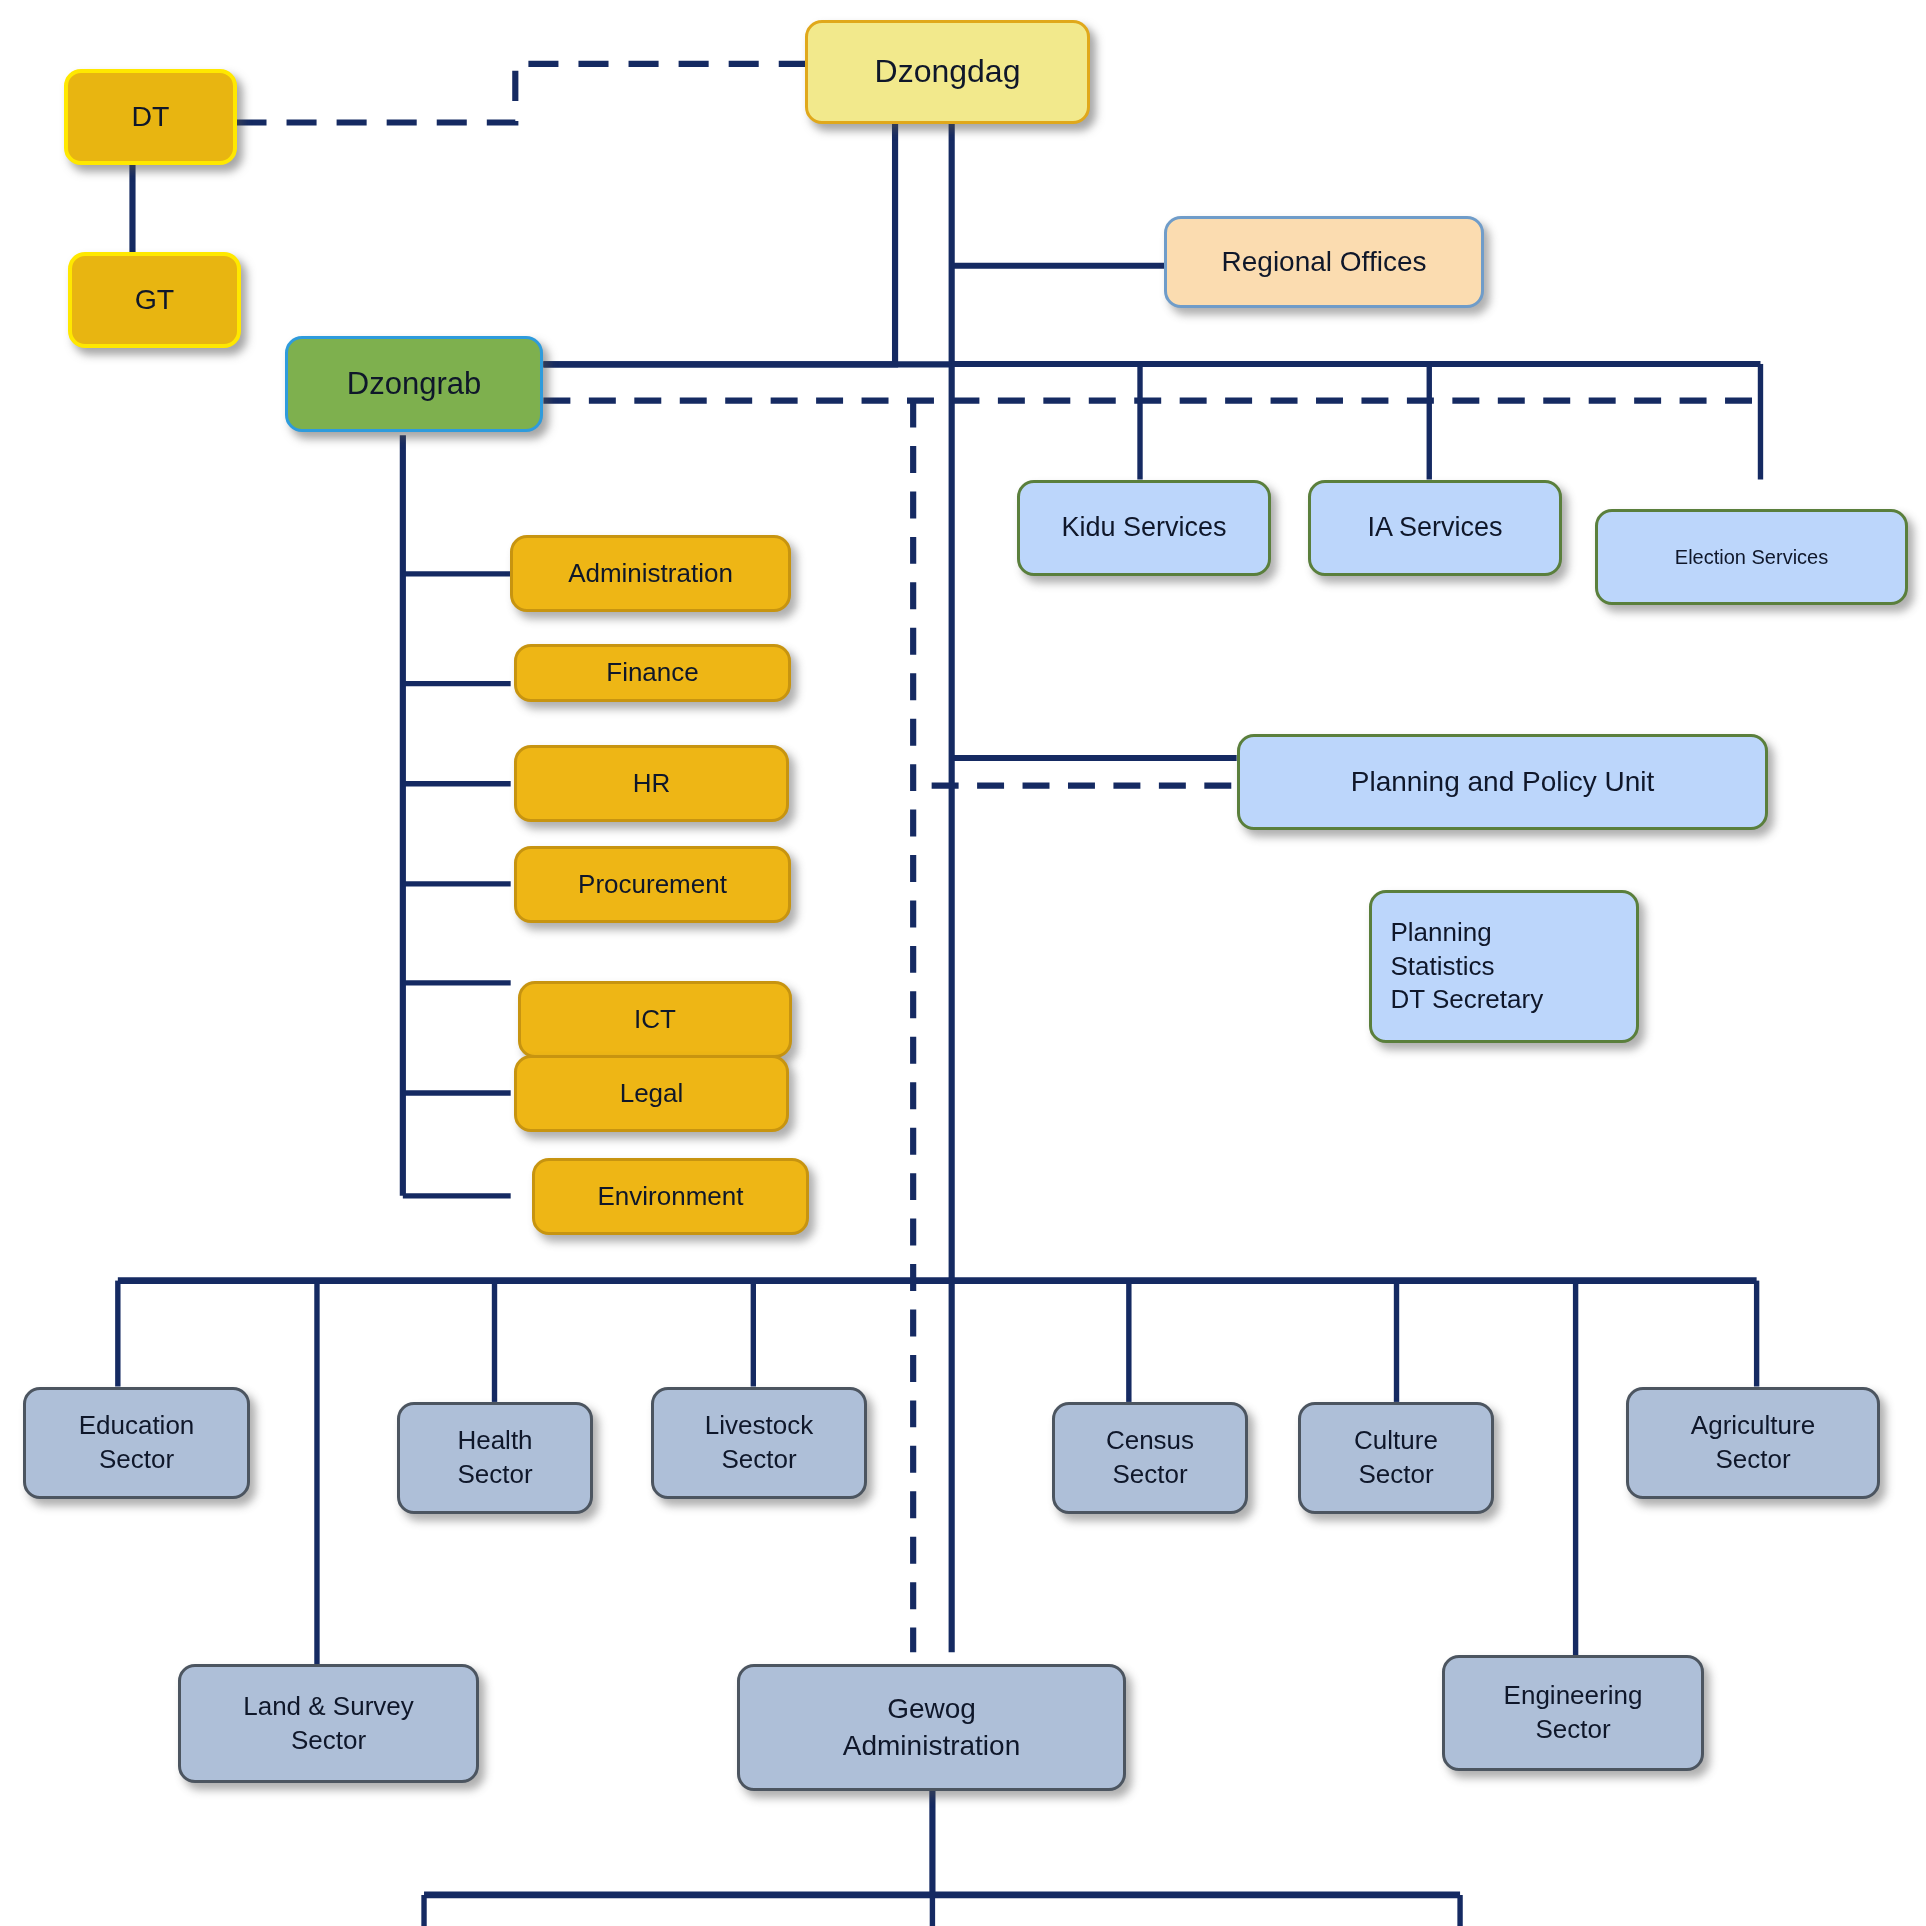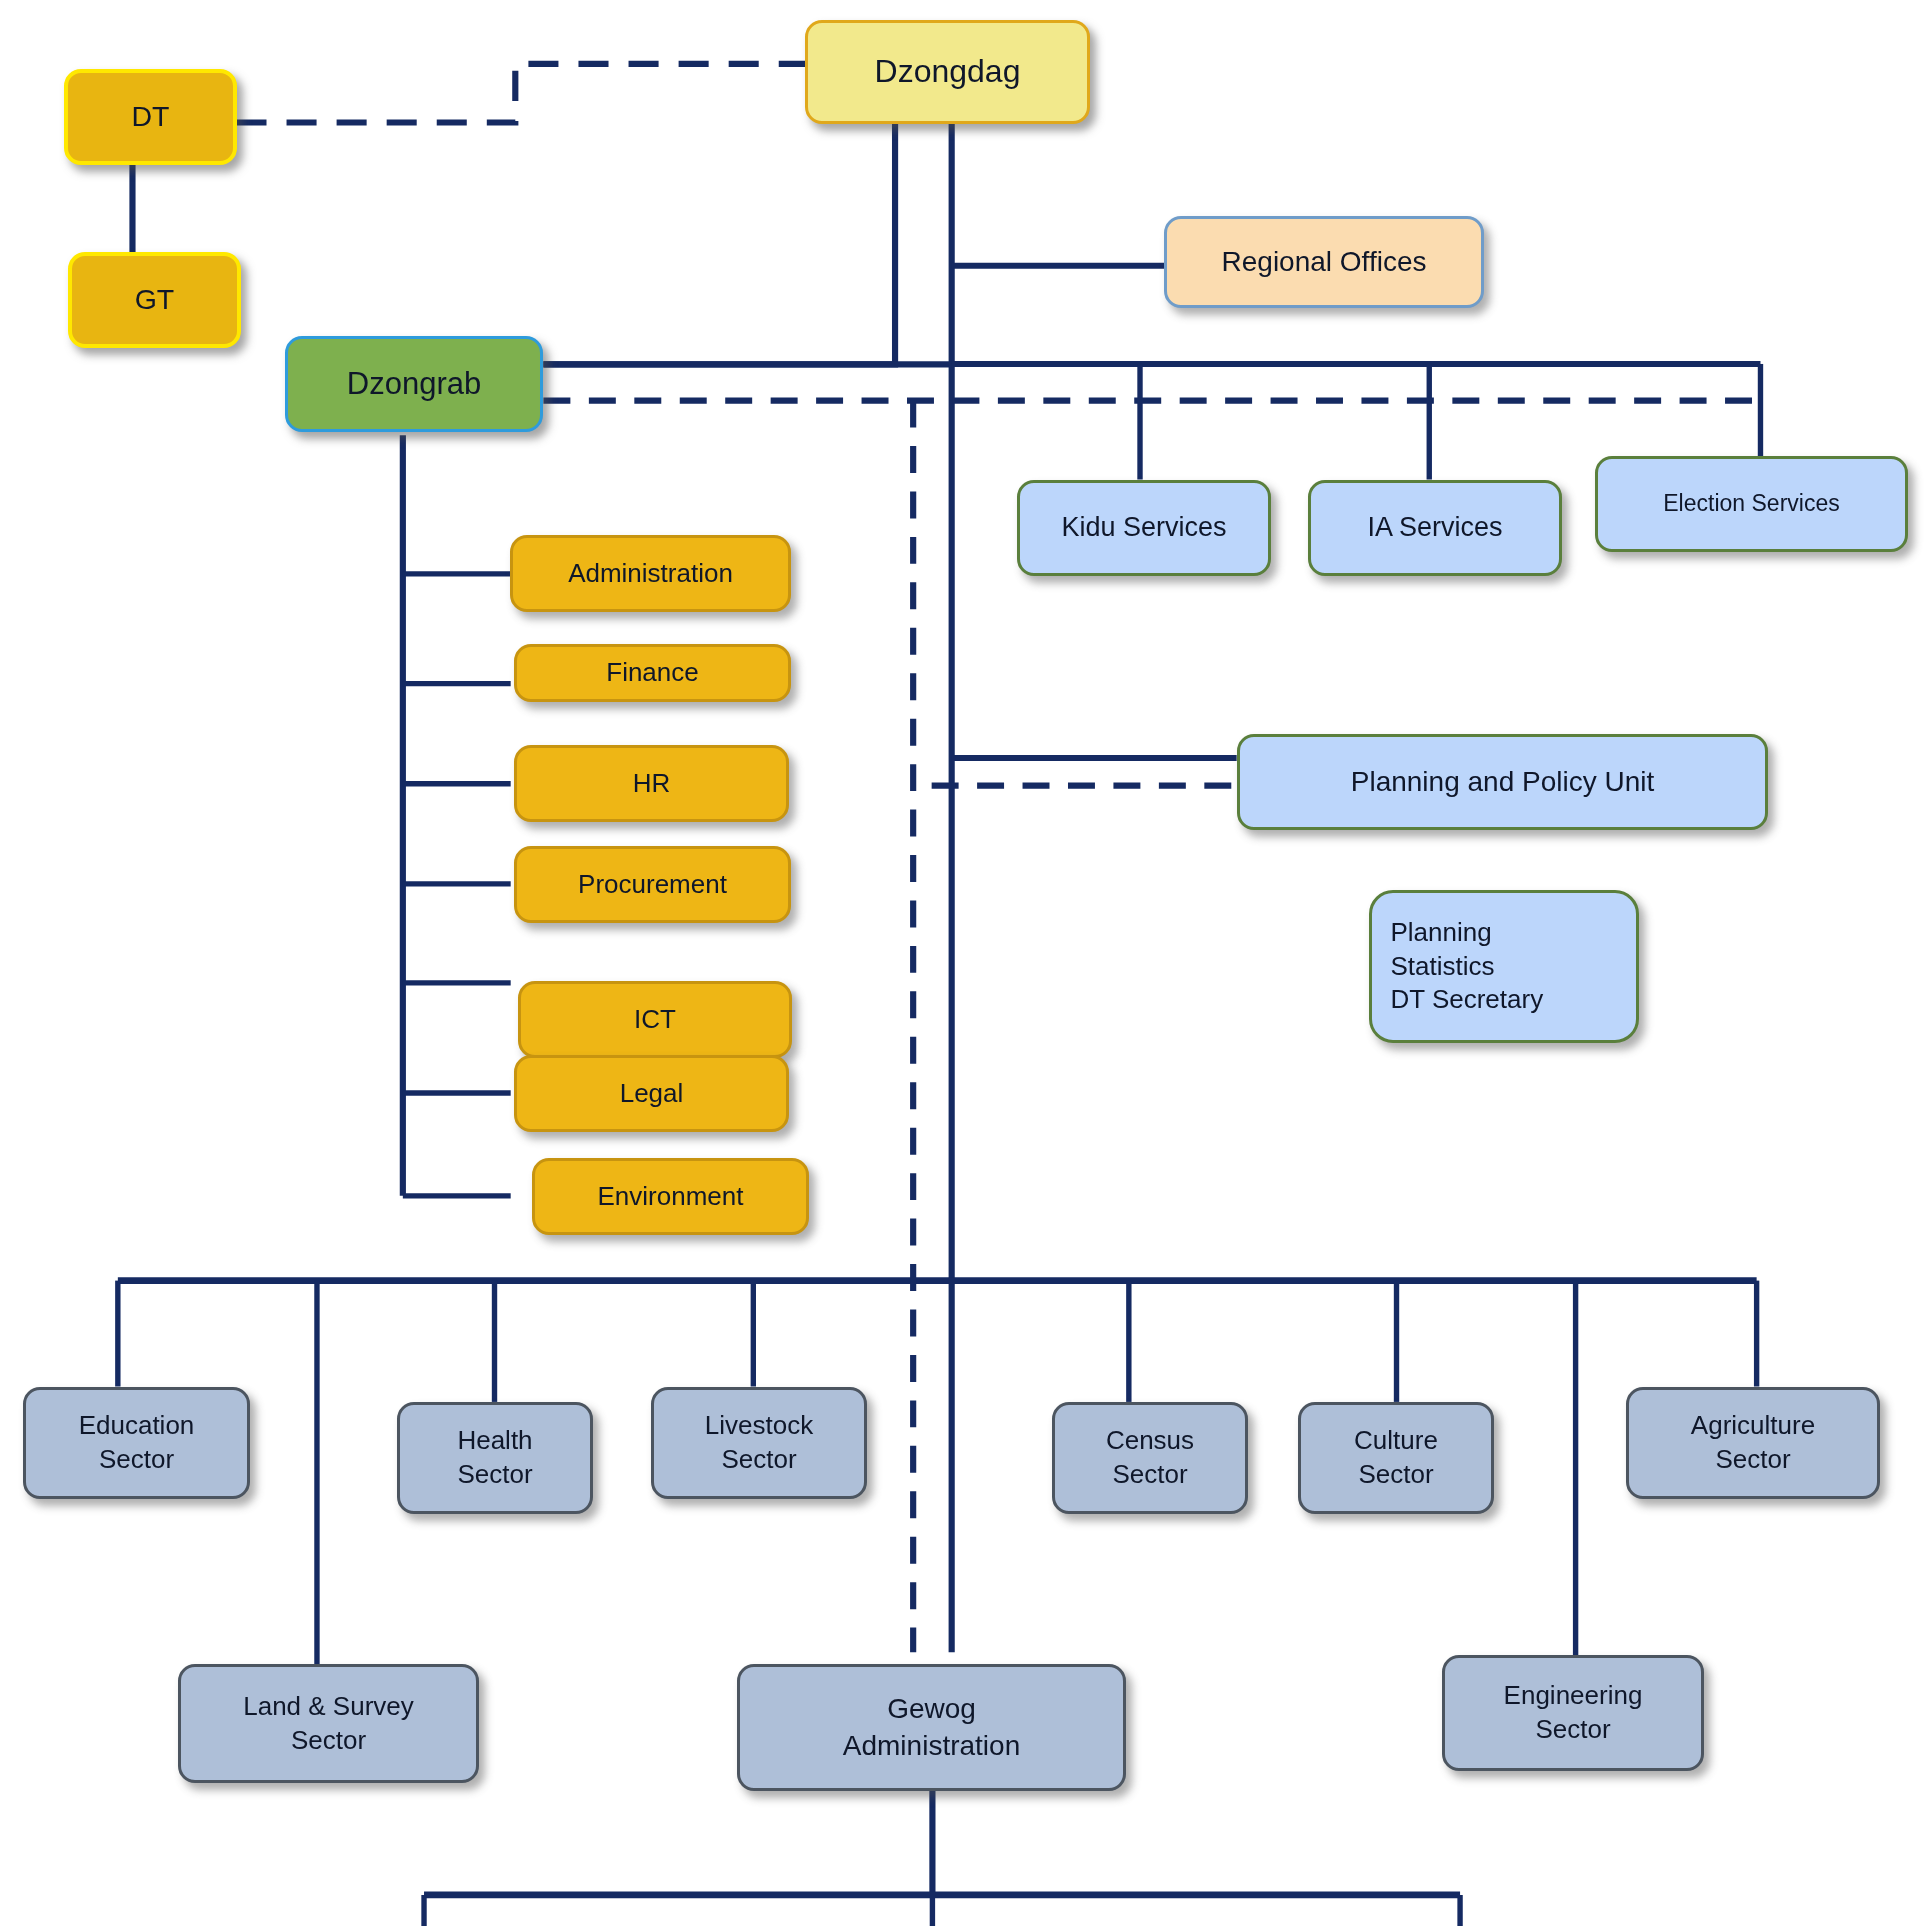--- a/index.html
+++ b/index.html
@@ -69,21 +69,21 @@
     background: #bcd6fb;
     border: 3.5px solid #5a7f3c;
     box-shadow: 5.4px 6.2px 8.5px rgba(80,80,80,0.45);
   }
   .n-slate {                      
     background: #aebfd8;
     border: 3.5px solid #4c5560;
     box-shadow: 5.4px 6.2px 8.5px rgba(80,80,80,0.45);
   }
   .multiline { white-space: pre-line; }
-  .align-start { align-items: center; justify-content: flex-start; text-align: left; padding-left: 18.5px; border-radius: 24px; }
+  .align-start { align-items: center; justify-content: flex-start; text-align: left; padding-left: 18.5px; }
 </style>
 </head>
 <body>
 
 <div id="chart">
 
   <svg id="wires" viewBox="0 0 5004 5533" width="1928" height="2131" xmlns="http://www.w3.org/2000/svg">
     <g stroke="#152a62" fill="none" stroke-linecap="butt">
 
       <path d="M 613,318 L 1337,318 L 1337,166 L 2090,166" stroke-width="16" stroke-dasharray="78 52"></path>
@@ -161,21 +161,21 @@
   </div>
 
   <div class="node n-blue" style="left:1017px; top:480px; width:254px; height:96px; font-size:27px;">
     <span>Kidu Services</span>
   </div>
 
   <div class="node n-blue" style="left:1308px; top:480px; width:254px; height:96px; font-size:27px;">
     <span>IA Services</span>
   </div>
 
-  <div class="node n-blue" style="left:1595px; top:456px; width:313px; height:96px; font-size:23px;">
+  <div class="node n-blue" style="left:1595px; top:509px; width:313px; height:96px; font-size:20px;">
     <span>Election Services</span>
   </div>
 
   <div class="node n-blue" style="left:1237px; top:734px; width:531px; height:96px; font-size:28px;">
     <span>Planning and Policy Unit</span>
   </div>
 
   <div class="node n-blue align-start multiline" style="left:1369px; top:890px; width:270px; height:153px; font-size:26px;">
     <span>Planning
 Statistics

